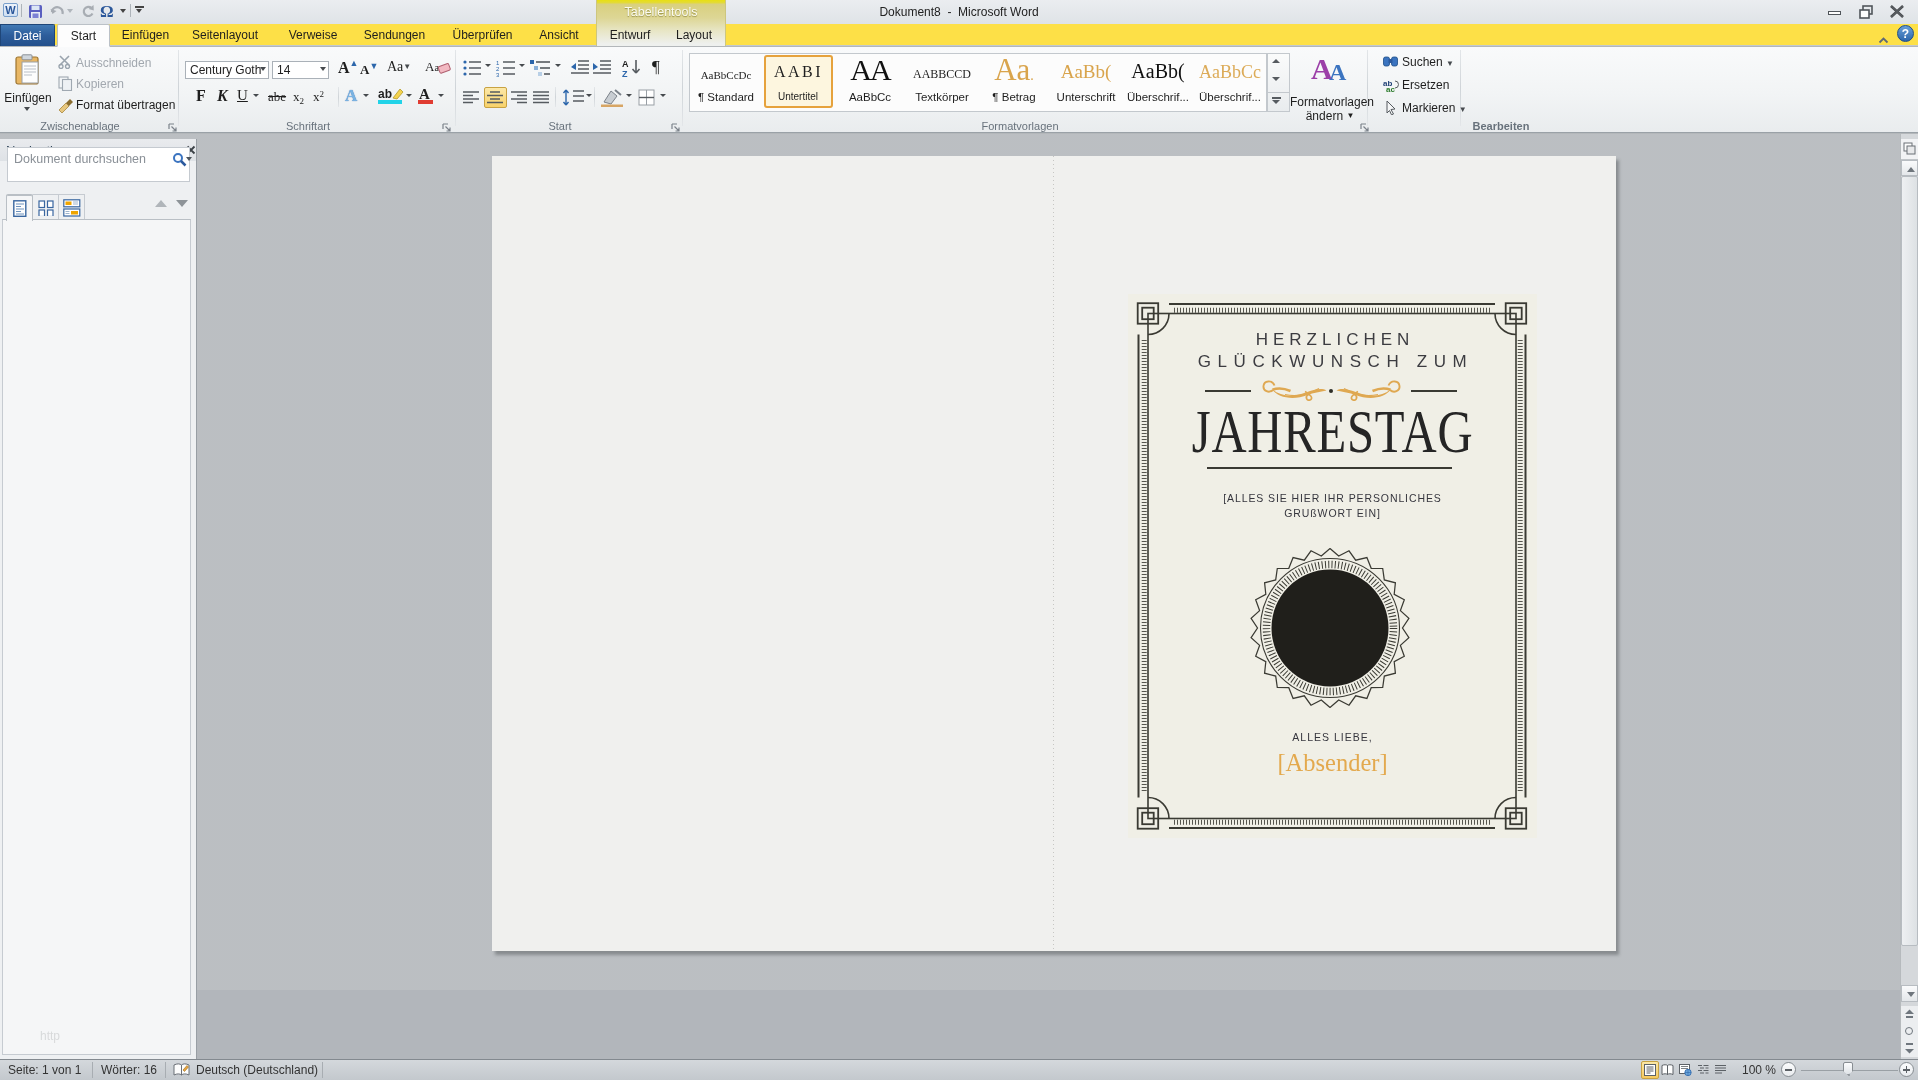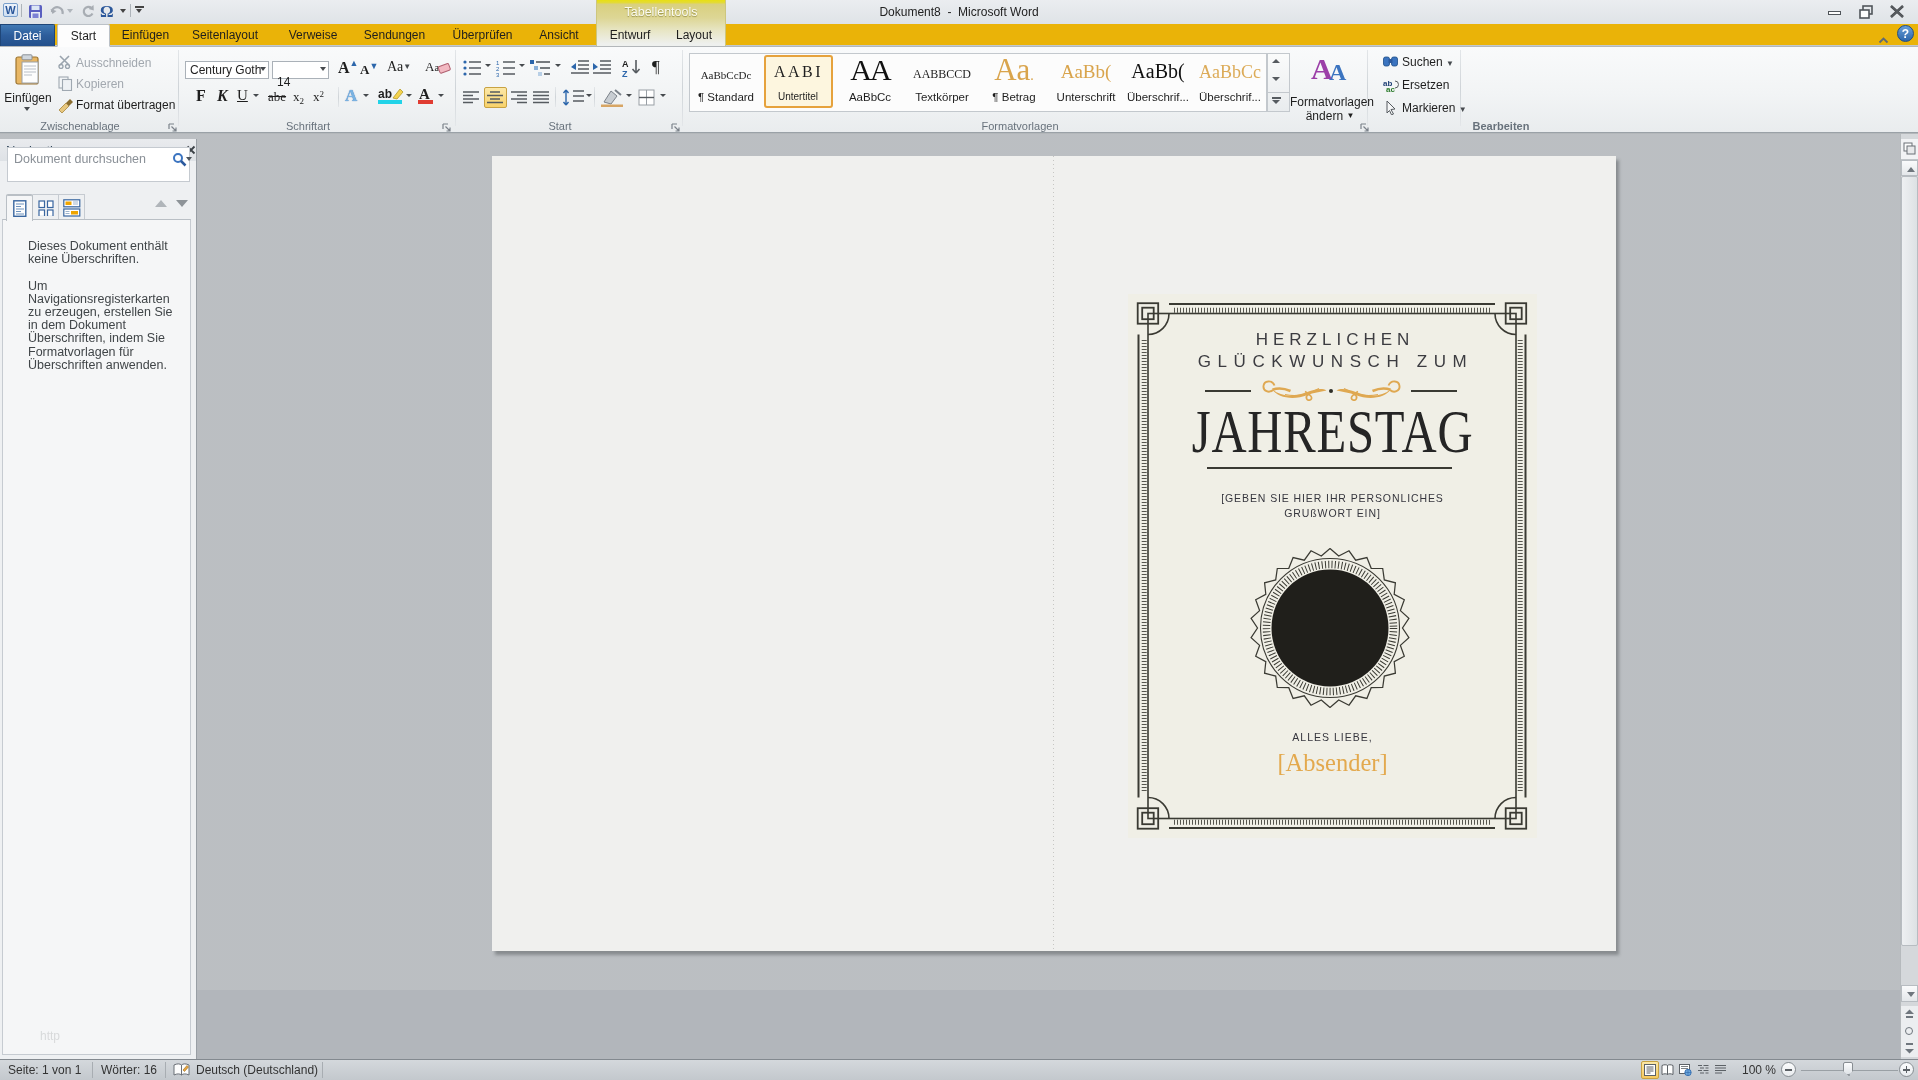--- a/index.html
+++ b/index.html
@@ -3,21 +3,21 @@
 <meta charset="utf-8">
 <style>
   * { margin:0; padding:0; box-sizing:border-box; }
   html,body { width:1918px; height:1080px; overflow:hidden; }
   body { font-family:"Liberation Sans", sans-serif; position:relative; background:#b3b7ba; }
   .abs { position:absolute; }
 
   
   #titlebar { left:0; top:0; width:1918px; height:24px;
     background:linear-gradient(#ebedf0,#dfe3e7); }
-  #tabrow { left:0; top:24px; width:1918px; height:22px; background:#eab308;
+  #tabrow { left:0; top:24px; width:1918px; height:22px; background:#fde047;
     border-bottom:1px solid #c3c9cf; }
   #ribbon { left:0; top:47px; width:1918px; height:86px;
     background:linear-gradient(#f9fafb 0%,#f2f4f5 55%,#e9ecee 100%);
     border-bottom:1px solid #9aa1a7; }
   .tab { position:absolute; top:0; height:22px; line-height:22px; text-align:center;
     font-size:12px; color:#1e1e1e; }
   .grouplabel { position:absolute; top:73px; font-size:11px; color:#68727c; text-align:center; }
   .gsep { position:absolute; top:3px; height:76px; width:1px;
     background:linear-gradient(#e3e6e9,#cfd4d8,#e3e6e9); }
 
@@ -130,21 +130,21 @@
       <path d="M9 6 L13 2 L16 5 L12 9 Z" fill="#8a6d2f"></path>
     </svg>
     <div class="abs" style="left:76px;top:51px;font-size:12px;color:#1e1e1e;">Format übertragen</div>
     <div class="grouplabel" style="left:20px;width:120px;">Zwischenablage</div>
     <svg class="abs" style="left:168px;top:76px;" width="11" height="11">
       <path d="M1 1 h5 M1 1 v5 M3.5 3.5 L8 8 M8 4.5 V8 H4.5" stroke="#7b828a" stroke-width="1.2" fill="none"></path>
     </svg>
     <div class="gsep" style="left:178px;"></div>
 
     <div class="abs" style="left:185px;top:14px;width:84px;height:18px;background:#fff;border:1px solid #aab1b8;font-size:12px;color:#1e1e1e;padding:1px 0 0 4px;">Century Goth<span class="abs" style="right:2px;top:5px;width:0;height:0;border-left:3.5px solid transparent;border-right:3.5px solid transparent;border-top:4px solid #464a4e;"></span></div>
-    <div class="abs" style="left:272px;top:14px;width:57px;height:18px;background:#fff;border:1px solid #aab1b8;font-size:12px;color:#1e1e1e;padding:13px 0 0 4px;">14<span class="abs" style="right:2px;top:5px;width:0;height:0;border-left:3.5px solid transparent;border-right:3.5px solid transparent;border-top:4px solid #464a4e;"></span></div>
+    <div class="abs" style="left:272px;top:14px;width:57px;height:18px;background:#fff;border:1px solid #aab1b8;font-size:12px;color:#1e1e1e;padding:1px 0 0 4px;">14<span class="abs" style="right:2px;top:5px;width:0;height:0;border-left:3.5px solid transparent;border-right:3.5px solid transparent;border-top:4px solid #464a4e;"></span></div>
     <div class="abs" style="left:338px;top:11px;font-size:16px;font-family:'Liberation Serif',serif;font-weight:bold;color:#1e1e1e;">A<span style="font-size:9px;color:#2c66ab;vertical-align:7px;">▲</span></div>
     <div class="abs" style="left:360px;top:14px;font-size:13px;font-family:'Liberation Serif',serif;font-weight:bold;color:#1e1e1e;">A<span style="font-size:9px;color:#2c66ab;vertical-align:5px;">▼</span></div>
     <div class="abs" style="left:387px;top:12px;font-size:14px;font-family:'Liberation Serif',serif;color:#1e1e1e;">Aa<span style="font-size:8px;color:#464a4e;vertical-align:2px;">▼</span></div>
     <div class="abs" style="left:425px;top:12px;font-size:13px;font-family:'Liberation Serif',serif;color:#1e1e1e;">A<span style="font-size:10px;">a</span></div>
     <svg class="abs" style="left:438px;top:16px;" width="14" height="12">
       <rect x="1" y="2" width="11" height="7" rx="1.5" fill="#f2b9c2" stroke="#b06070" stroke-width="1" transform="rotate(-20 6 6)"></rect>
     </svg>
 
     <div class="abs" style="left:196px;top:40px;font-size:16px;font-family:'Liberation Serif',serif;font-weight:bold;color:#1e1e1e;">F</div>
     <div class="abs" style="left:217px;top:40px;font-size:16px;font-family:'Liberation Serif',serif;font-weight:bold;font-style:italic;color:#1e1e1e;">K</div>
@@ -362,21 +362,21 @@
             <path d="M24 16.5 C36 19.5, 48 16, 58 10.5" stroke-width="1.1"></path>
           </g>
           <path d="M11.5 11.5 C20 18.5, 32 19.5, 45 14.5 C54 11, 61 10, 65.5 12.5 C59 13.8, 52.5 14.8, 46.5 17 C33 22.5, 16.5 20, 11.5 11.5 Z" fill="#dfa851"></path>
           <path d="M11.5 11.8 C17 9.6, 23 10.2, 29.5 13" fill="none" stroke="#dfa851" stroke-width="2.6"></path>
           </g>
         </svg>
 
         <div class="abs" style="left:0;top:102px;width:409px;text-align:center;font-size:62px;font-family:'Liberation Serif',serif;color:#252525;transform:scaleX(0.785);letter-spacing:1px;">JAHRESTAG</div>
         <div class="abs" style="left:79px;top:173px;width:245px;height:1.5px;background:#3a3a33;"></div>
 
-        <div class="abs" style="left:0;top:198px;width:409px;text-align:center;font-size:10.5px;letter-spacing:0.9px;color:#36363e;">[GEBEN SIE HIER IHR PERSONLICHES</div>
+        <div class="abs" style="left:0;top:198px;width:409px;text-align:center;font-size:10.5px;letter-spacing:0.9px;color:#36363e;">[ALLES SIE HIER IHR PERSONLICHES</div>
         <div class="abs" style="left:0;top:212.5px;width:409px;text-align:center;font-size:10.5px;letter-spacing:0.9px;color:#36363e;">GRUßWORT EIN]</div>
 
         <svg class="abs" style="left:122px;top:254px;" width="160" height="160" viewBox="0 0 160 160">
           <polygon points="80.0,0.5 88.7,8.0 99.0,2.8 105.7,12.2 116.9,9.6 121.2,20.3 132.7,20.5 134.3,31.9 145.4,34.8 144.2,46.3 154.3,51.8 150.4,62.6 158.9,70.4 152.5,80.0 158.9,89.6 150.4,97.4 154.3,108.2 144.2,113.7 145.4,125.2 134.3,128.1 132.7,139.5 121.2,139.7 116.9,150.4 105.7,147.8 99.0,157.2 88.7,152.0 80.0,159.5 71.3,152.0 61.0,157.2 54.3,147.8 43.1,150.4 38.8,139.7 27.3,139.5 25.7,128.1 14.6,125.2 15.8,113.7 5.7,108.2 9.6,97.4 1.1,89.6 7.5,80.0 1.1,70.4 9.6,62.6 5.7,51.8 15.8,46.3 14.6,34.8 25.7,31.9 27.3,20.5 38.8,20.3 43.1,9.6 54.3,12.2 61.0,2.8 71.3,8.0" fill="none" stroke="#3a3a33" stroke-width="1.25"></polygon>
           <circle cx="80" cy="80" r="69.5" fill="none" stroke="#3a3a33" stroke-width="1.1"></circle>
           <circle cx="80" cy="80" r="63.5" fill="none" stroke="#3a3a33" stroke-width="7.5" stroke-dasharray="1.0,2.3"></circle>
           <circle cx="80" cy="80" r="58.5" fill="#201f1b"></circle>
         </svg>
 
         <div class="abs" style="left:0;top:437px;width:409px;text-align:center;font-size:10.5px;letter-spacing:1.0px;color:#36363e;">ALLES LIEBE,</div>
@@ -461,21 +461,20 @@
     <div class="abs" style="left:155px;top:61px;width:0;height:0;border-left:6.5px solid transparent;border-right:6.5px solid transparent;border-bottom:7px solid #b0b5ba;"></div>
     <div class="abs" style="left:176px;top:61px;width:0;height:0;border-left:6.5px solid transparent;border-right:6.5px solid transparent;border-top:7px solid #8d9398;"></div>
 
     <div class="abs" style="left:2px;top:80px;width:189px;height:836px;background:#f5f6f7;border:1px solid #c6cbd1;border-top:1px solid #b9bfc5;"></div>
     <div class="abs" style="left:6px;top:56px;width:27px;height:26px;background:#f5f6f7;border:1px solid #b9bfc5;border-bottom:none;border-radius:2px 2px 0 0;">
       <svg class="abs" style="left:6px;top:4px;" width="14" height="17" viewBox="0 0 14 17">
         <rect x="0.8" y="0.8" width="12" height="15.5" fill="#fdfdfd" stroke="#3966a0" stroke-width="1.4"></rect>
         <path d="M3 4 h8 M3 6.5 h5 M3 9 h8 M3 11.5 h5 M3 14 h8" stroke="#6d92bd" stroke-width="1.1"></path>
       </svg>
     </div>
-    <div class="abs" style="left:28px;top:101px;width:156px;font-size:12.5px;line-height:13.2px;color:#404548;">Dieses Dokument enthält keine Überschriften.<br><br>Um<br>Navigationsregisterkarten zu erzeugen, erstellen Sie in dem Dokument Überschriften, indem Sie Formatvorlagen für Überschriften anwenden.</div>
     <div class="abs" style="left:40px;top:890px;font-size:12px;color:#d8dadb;">http</div>
   </div>
   <div class="abs" id="statusbar">
     <div class="abs" style="left:8px;top:3px;">Seite: 1 von 1</div>
     <div class="abs" style="left:92px;top:2px;width:1px;height:16px;background:#a8adb2;"></div>
     <div class="abs" style="left:101px;top:3px;">Wörter: 16</div>
     <div class="abs" style="left:165px;top:2px;width:1px;height:16px;background:#a8adb2;"></div>
     <svg class="abs" style="left:173px;top:2px;" width="17" height="16" viewBox="0 0 17 16">
       <path d="M1 3 C4 1.5, 7 1.5, 8.5 3 L8.5 13 C7 11.5, 4 11.5, 1 13 Z" fill="#fdfdfd" stroke="#6b7077" stroke-width="1"></path>
       <path d="M16 3 C13 1.5, 10 1.5, 8.5 3 L8.5 13 C10 11.5, 13 11.5, 16 13 Z" fill="#fdfdfd" stroke="#6b7077" stroke-width="1"></path>

